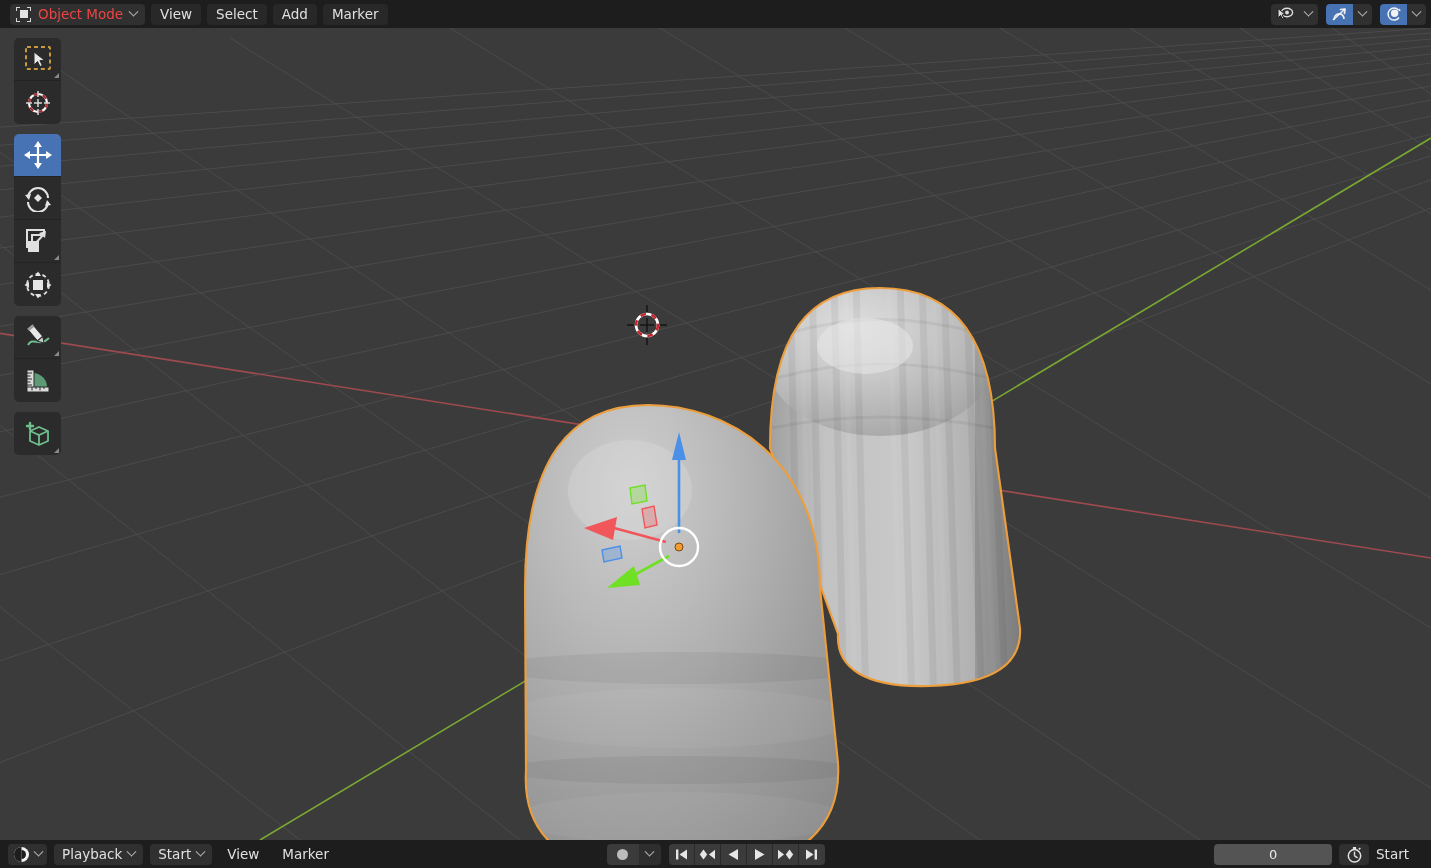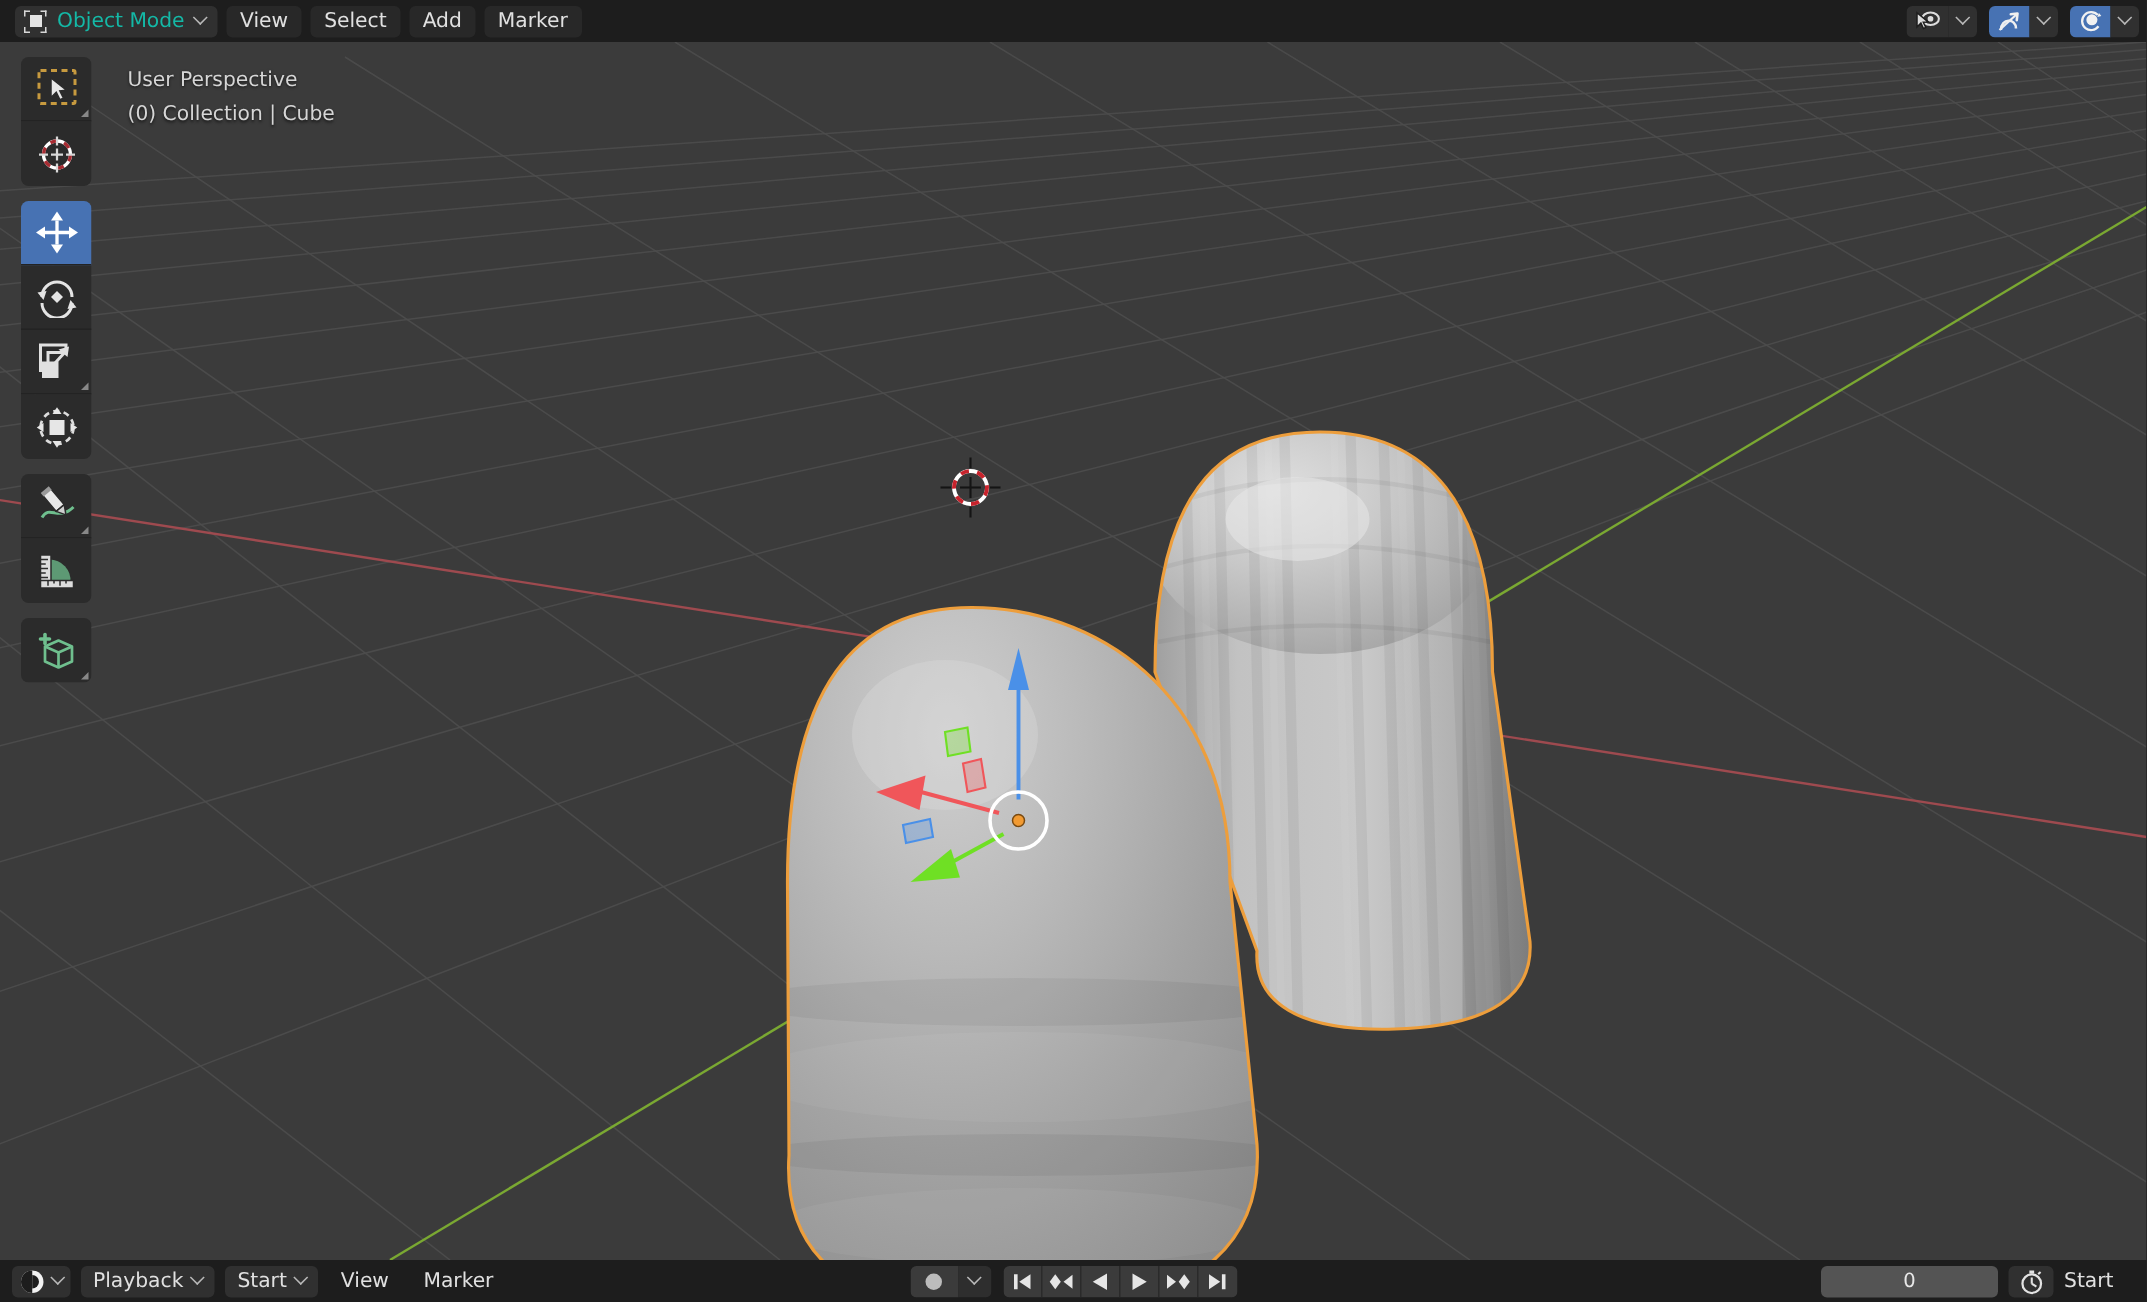--- a/index.html
+++ b/index.html
@@ -14,21 +14,21 @@
   
   .topbar {
     position: absolute; left: 0; top: 0; width: 1431px; height: 28px;
     background: #1d1d1d;
     display: flex; align-items: center;
   }
   .mode-pill {
     display: flex; align-items: center; gap: 7px;
     height: 21px; margin-left: 10px; padding: 0 8px 0 6px;
     background: #303030; border-radius: 4px;
-    color: #14b8a6; font-size: 13.5px; white-space: nowrap;
+    color: #ef4444; font-size: 13.5px; white-space: nowrap;
   }
   .mode-ico { width: 15px; height: 15px; position: relative; flex: 0 0 auto; }
   .mode-ico i {
     position: absolute; width: 4px; height: 4px;
     border: 1.4px solid #d7d7d7;
   }
   .mode-ico i.tl { left:0; top:0; border-right:none; border-bottom:none; }
   .mode-ico i.tr { right:0; top:0; border-left:none; border-bottom:none; }
   .mode-ico i.bl { left:0; bottom:0; border-right:none; border-top:none; }
   .mode-ico i.br { right:0; bottom:0; border-left:none; border-top:none; }
@@ -391,24 +391,20 @@
 
         <path d="M630,460 L645,457 L647,473 L632,476 Z" fill="#6fe024" fill-opacity="0.30" stroke="#6fe024" stroke-width="1.4"></path>
         <path d="M642,481 L654,478 L657,497 L645,500 Z" fill="#f0565a" fill-opacity="0.30" stroke="#f0565a" stroke-width="1.4"></path>
         <path d="M602,522 L620,518 L622,530 L604,534 Z" fill="#4a90e8" fill-opacity="0.30" stroke="#4a90e8" stroke-width="1.4"></path>
 
         <circle cx="679" cy="519" r="19" fill="none" stroke="#ffffff" stroke-width="2.4"></circle>
         <circle cx="679" cy="519" r="4" fill="#f29b33" stroke="#7a4a10" stroke-width="1"></circle>
       </g>
     </svg>
 
-    <div class="vp-text">
-      <div>User Perspective</div>
-      <div>(0) Collection | Cube</div>
-    </div>
 
     <div class="toolbar">
 
       <div class="tool-group">
         <div class="tool">
           <svg width="30" height="28" viewBox="0 0 30 28">
             <rect x="3" y="2" width="24" height="22" rx="1" fill="none" stroke="#c79a3f" stroke-width="2" stroke-dasharray="4 3"></rect>
             <path d="M11,7 L11,20 L14.5,16.5 L17,21.5 L19.3,20.4 L16.9,15.6 L21.5,15.2 Z" fill="#e8e8e8" stroke="#2b2b2b" stroke-width="1"></path>
           </svg>
           <span class="corner"></span>

